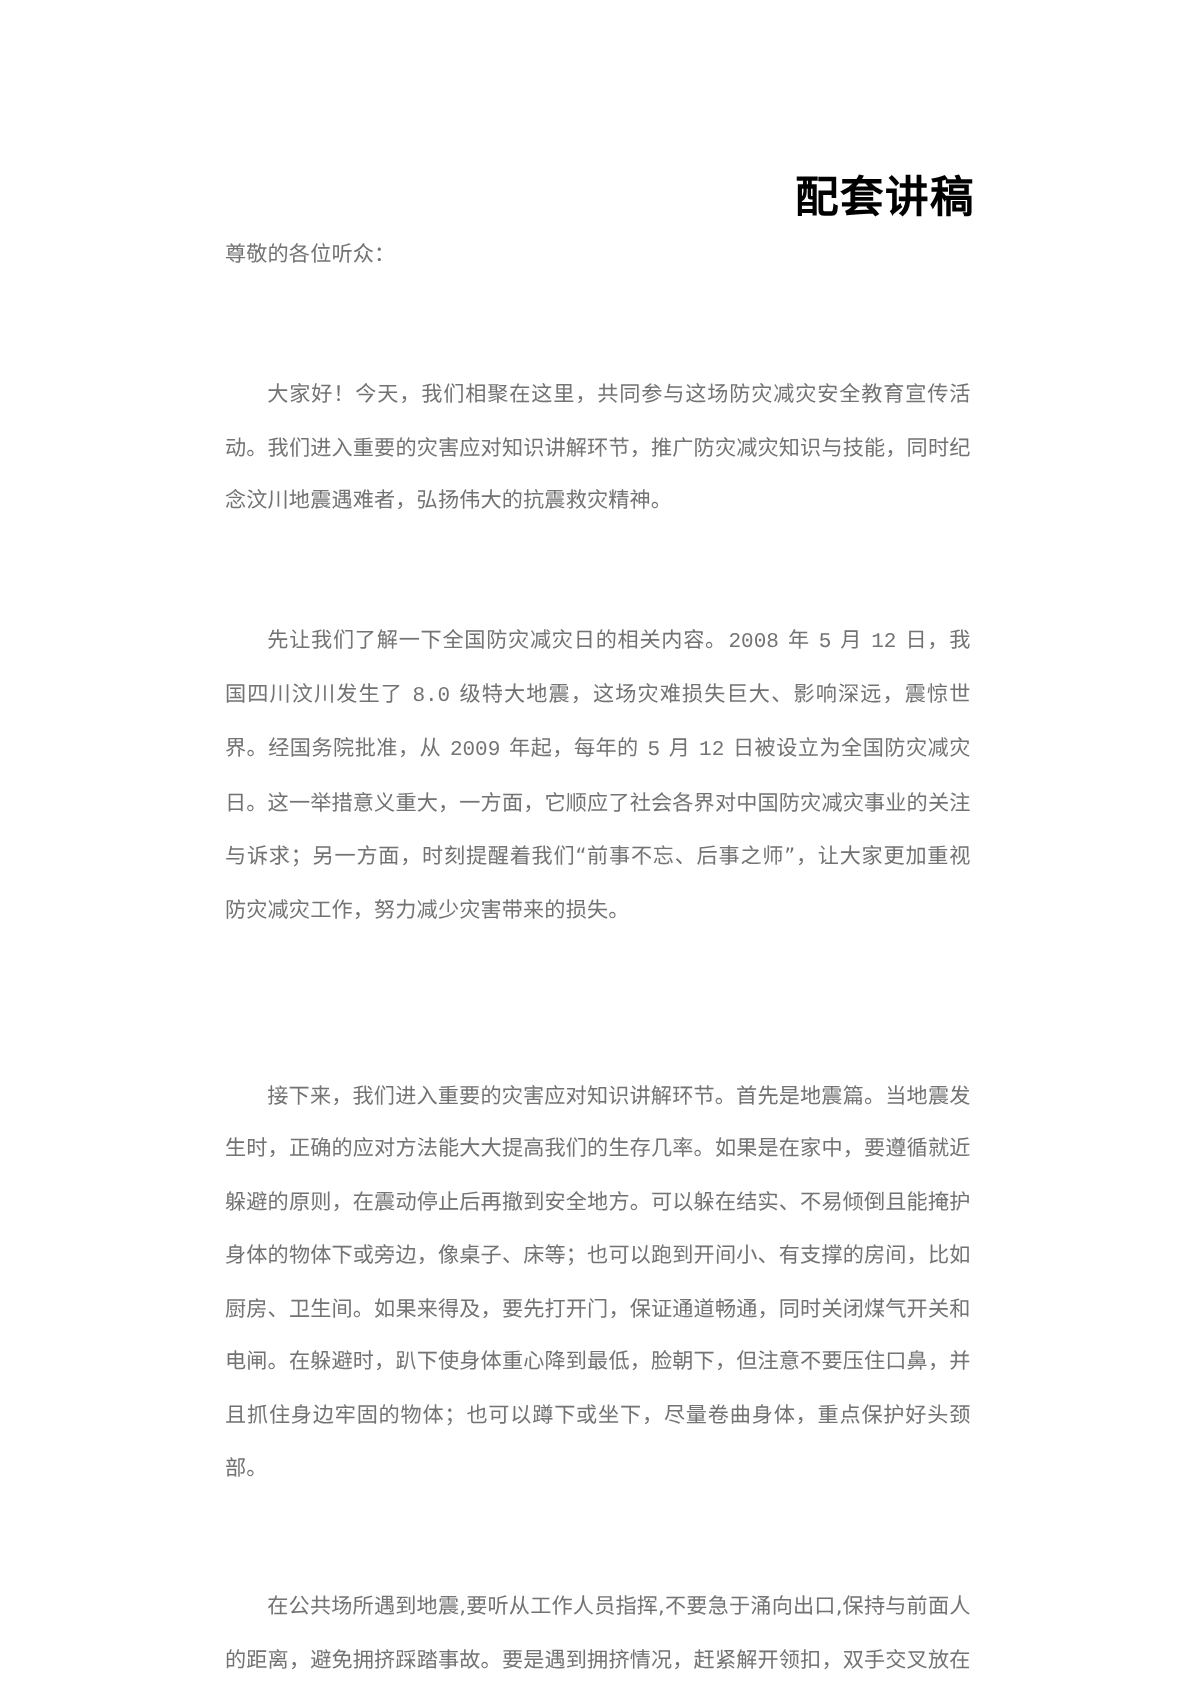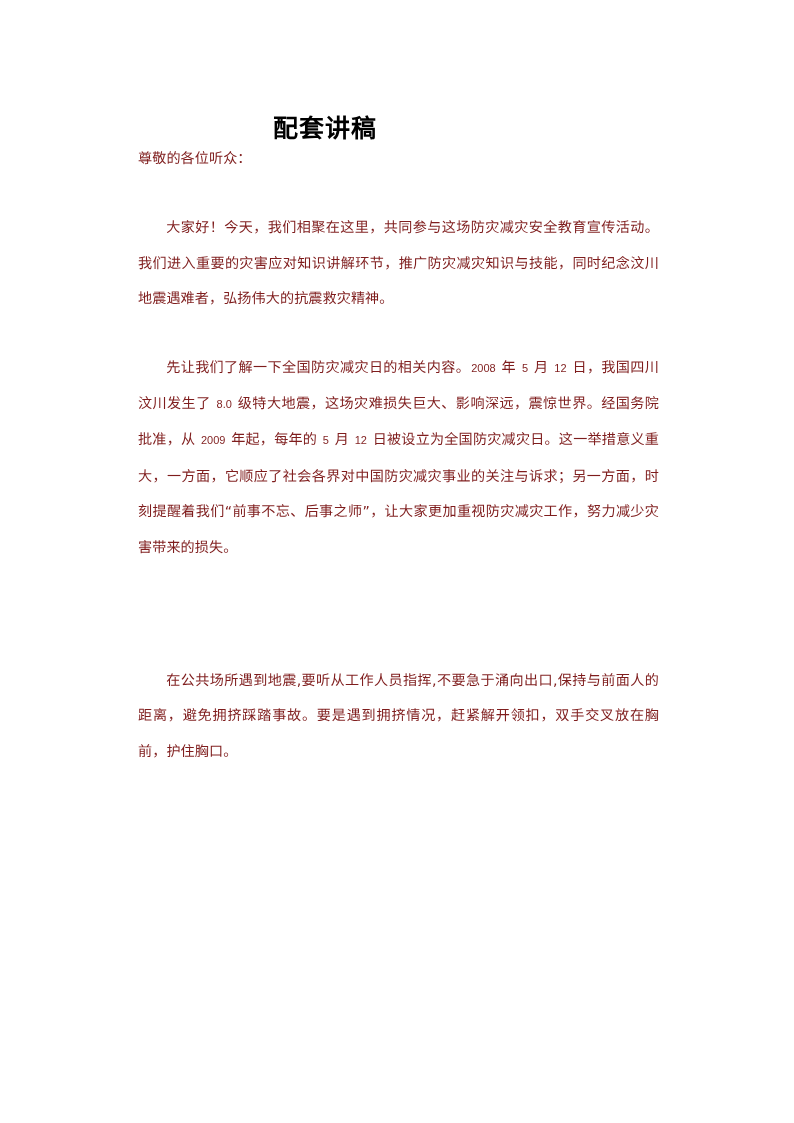--- a/index.html
+++ b/index.html
@@ -23,60 +23,60 @@
     height: 1123px;
     background: #ffffff;
     box-sizing: border-box;
   }
 
   .doc-title {
     position: absolute;
     left: 0;
     top: 96px;
     width: 650px;
-    text-align: center;
+    text-align: right;
     font-family: "DejaVu Serif", "Liberation Serif", serif;
-    font-size: 25px;
+    font-size: 29px;
     font-weight: 700;
     letter-spacing: 1px;
     line-height: 32px;
     color: #000000;
   }
 
   .doc-body {
     position: absolute;
     left: 138px;
     top: 141px;
     width: 521px;
   }
 
   .para {
-    margin: 0;
+    margin: 12px;
     font-size: 14.1px;
     line-height: 35.4px;
     text-align: justify;
     text-justify: inter-ideograph;
     letter-spacing: 0.1px;
     word-break: break-all;
-    color: #7f1d1d;
+    color: #737373;
   }
 
   .para.indent {
     text-indent: 2em;
   }
   .spacer-1 { height: 34px; }
   .spacer-2 { height: 33px; }
   .spacer-3 { height: 33px; }
   .spacer-4 { height: 32px; }
   .spacer-5 { height: 33px; }
 
   
   .num {
-    font-family: Liberation Sans, sans-serif;
-    font-size: 11px;
+    font-family: Liberation Mono, monospace;
+    font-size: 14px;
     letter-spacing: 0;
     padding: 0 1px;
   }
 </style>
 </head>
 <body>
 
 <div class="page">
 
   <h1 class="doc-title">配套讲稿</h1>
@@ -91,19 +91,20 @@
 
     <div class="spacer-2"></div>
 
     <p class="para indent">先让我们了解一下全国防灾减灾日的相关内容。<span class="num">2008</span> 年 <span class="num">5</span> 月 <span class="num">12</span> 日，我国四川汶川发生了 <span class="num">8.0</span> 级特大地震，这场灾难损失巨大、影响深远，震惊世界。经国务院批准，从 <span class="num">2009</span> 年起，每年的 <span class="num">5</span> 月 <span class="num">12</span> 日被设立为全国防灾减灾日。这一举措意义重大，一方面，它顺应了社会各界对中国防灾减灾事业的关注与诉求；另一方面，时刻提醒着我们“前事不忘、后事之师”，让大家更加重视防灾减灾工作，努力减少灾害带来的损失。</p>
 
     <div class="spacer-3"></div>
 
 
     <div class="spacer-4"></div>
 
+    <p class="para indent">接下来，我们进入重要的灾害应对知识讲解环节。首先是地震篇。当地震发生时，正确的应对方法能大大提高我们的生存几率。如果是在家中，要遵循就近躲避的原则，在震动停止后再撤到安全地方。可以躲在结实、不易倾倒且能掩护身体的物体下或旁边，像桌子、床等；也可以跑到开间小、有支撑的房间，比如厨房、卫生间。如果来得及，要先打开门，保证通道畅通，同时关闭煤气开关和电闸。在躲避时，趴下使身体重心降到最低，脸朝下，但注意不要压住口鼻，并且抓住身边牢固的物体；也可以蹲下或坐下，尽量卷曲身体，重点保护好头颈部。</p>
 
     <div class="spacer-5"></div>
 
     <p class="para indent">在公共场所遇到地震,要听从工作人员指挥,不要急于涌向出口,保持与前面人的距离，避免拥挤踩踏事故。要是遇到拥挤情况，赶紧解开领扣，双手交叉放在胸前，护住胸口。</p>
 
   </div>
 </div>
 
 </body></html>

